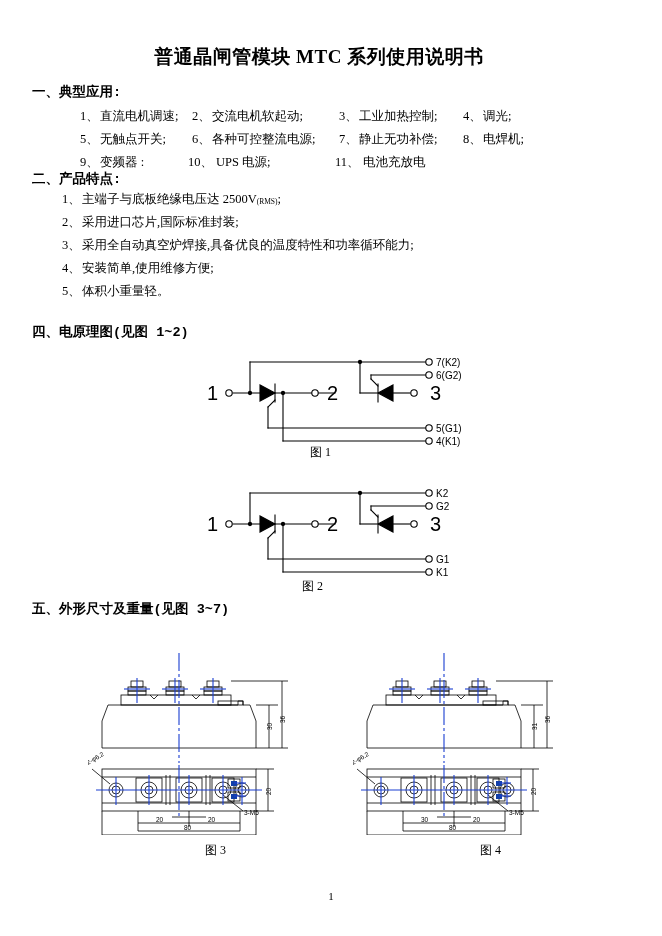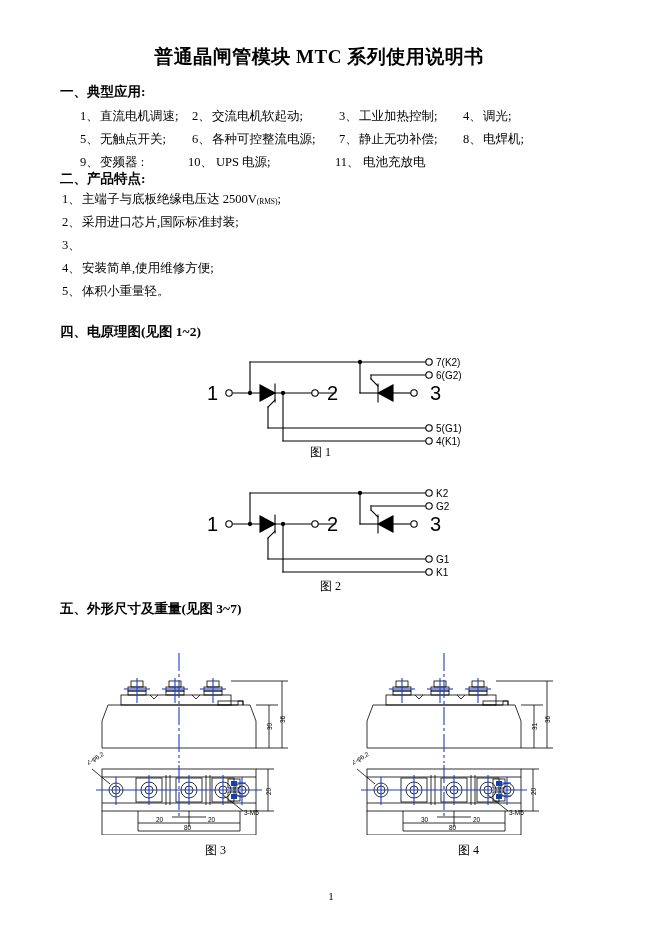--- a/index.html
+++ b/index.html
@@ -31,24 +31,25 @@
     text-align: center;
     font-size: 19px;
     font-weight: bold;
     letter-spacing: 0.5px;
     font-family: "Liberation Serif", "DejaVu Serif", serif;
   }
 
   
   .sec-head {
     position: absolute;
-    left: 60px;
+    left: 32px;
     font-size: 13.5px;
     font-weight: bold;
     white-space: nowrap;
+    font-family: Liberation Mono, monospace;
   }
   .cell {
     position: absolute;
     font-size: 12.5px;
     white-space: nowrap;
   }
   sub.rms {
     font-size: 7.5px;
     vertical-align: -1px;
     letter-spacing: 0;
@@ -119,20 +120,21 @@
 
   <div class="sec-head" style="top:170px;">二、产品特点:</div>
 
   <div class="cell" style="top:191px; left:62px;">1、</div>
   <div class="cell" style="top:191px; left:82px;"><span>主端子与底板绝缘电压达 2500V</span><sub class="rms">(RMS)</sub><span>;</span></div>
 
   <div class="cell" style="top:214px; left:62px;">2、</div>
   <div class="cell" style="top:214px; left:82px;">采用进口芯片,国际标准封装;</div>
 
   <div class="cell" style="top:237px; left:62px;">3、</div>
+  <div class="cell" style="top:237px; left:82px;">采用全自动真空炉焊接,具备优良的温度特性和功率循环能力;</div>
 
   <div class="cell" style="top:260px; left:62px;">4、</div>
   <div class="cell" style="top:260px; left:82px;">安装简单,使用维修方便;</div>
 
   <div class="cell" style="top:283px; left:62px;">5、</div>
   <div class="cell" style="top:283px; left:82px;">体积小重量轻。</div>
 
 
   <div class="sec-head" style="top:323px;">四、电原理图(见图 1~2)</div>
 
@@ -230,21 +232,21 @@
         <text x="2" y="48" font-size="20">1</text>
         <text x="122" y="48" font-size="20">2</text>
         <text x="225" y="48" font-size="20">3</text>
         <text x="231" y="14" font-size="10">K2</text>
         <text x="231" y="27" font-size="10">G2</text>
         <text x="231" y="80" font-size="10">G1</text>
         <text x="231" y="93" font-size="10">K1</text>
       </g>
     </svg>
   </div>
-  <div class="fig-cap" style="top:578px; left:320px;">图 2</div>
+  <div class="fig-cap" style="top:578px; left:302px;">图 2</div>
 
   <div class="sec-head" style="top:600px;">五、外形尺寸及重量(见图 3~7)</div>
 
   <div class="mech" style="top:645px; left:88px;">
     <svg width="210" height="190" viewBox="0 0 210 190">
       <g stroke="#000" stroke-width="0.8" fill="none">
 
         <path d="M14,76 L20,60 L150,60 L150,56 L155,56 L155,60 L162,60 L168,76 L168,76 L168,76"></path>
         <path d="M14,76 L14,103 L168,103 L168,76"></path>
 
@@ -463,17 +465,17 @@
         <text x="68" y="177">30</text>
         <text x="120" y="177">20</text>
         <text x="96" y="185">80</text>
         <text x="87" y="197">94</text>
         <text x="184" y="85" transform="rotate(-90 184,85)">31</text>
         <text x="197" y="78" transform="rotate(-90 197,78)">36</text>
         <text x="183" y="150" transform="rotate(-90 183,150)">20</text>
       </g>
     </svg>
   </div>
-  <div class="fig-cap" style="top:842px; left:458px;font-family:Liberation Serif, serif;">图 4</div>
+  <div class="fig-cap" style="top:842px; left:480px;font-family:Liberation Serif, serif;">图 4</div>
 
   <div class="page-no">1</div>
 
 </div>
 
 </body></html>

